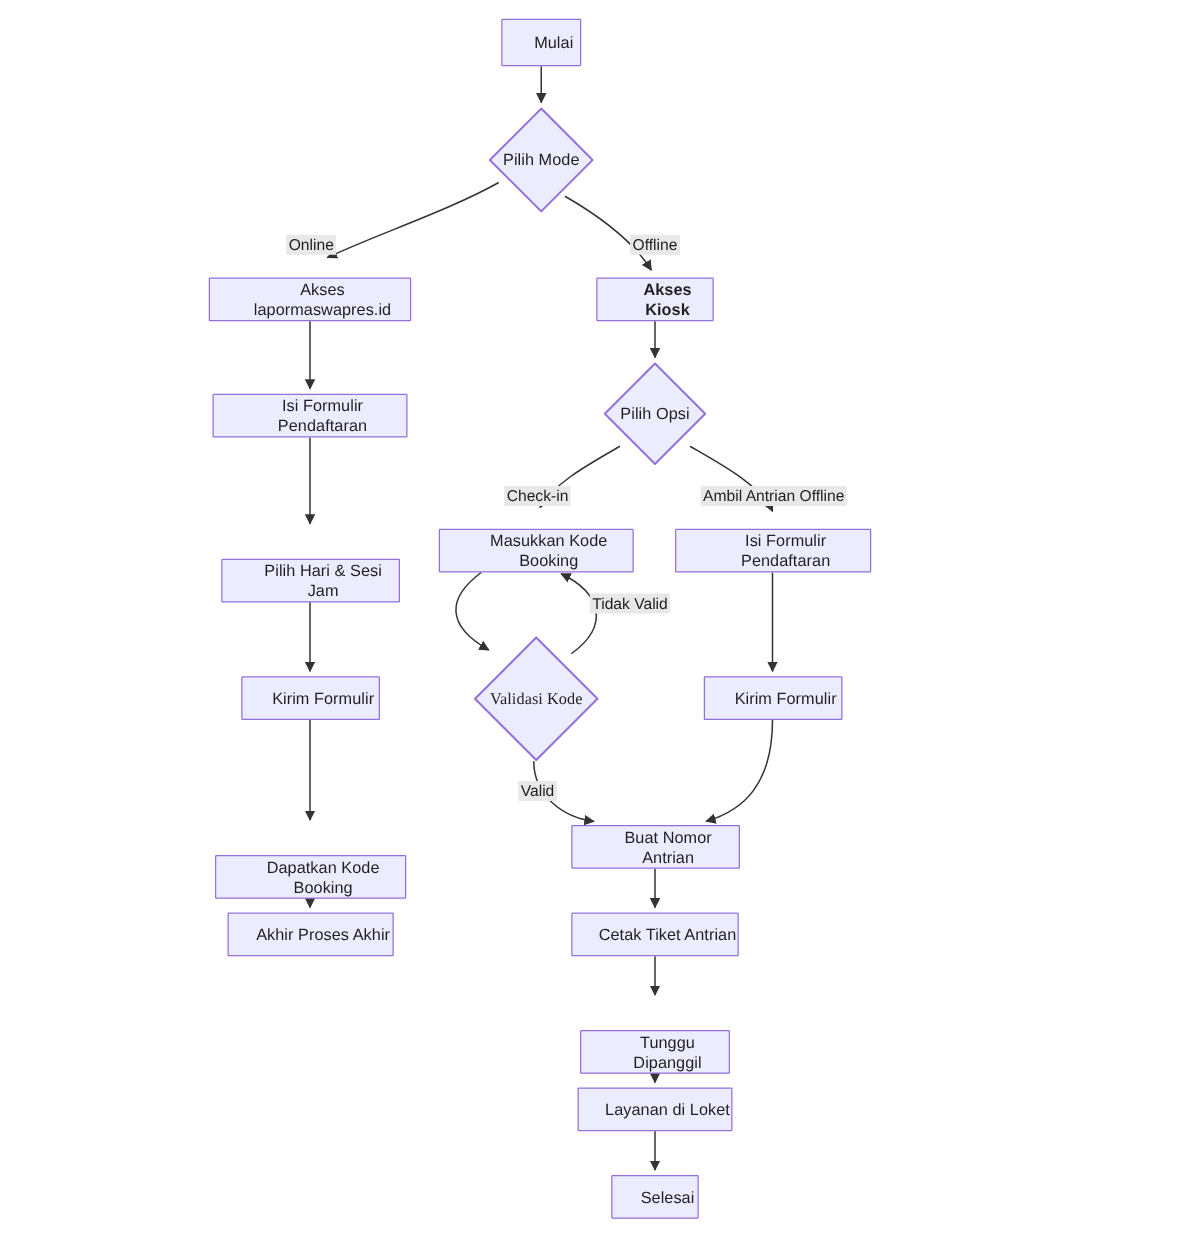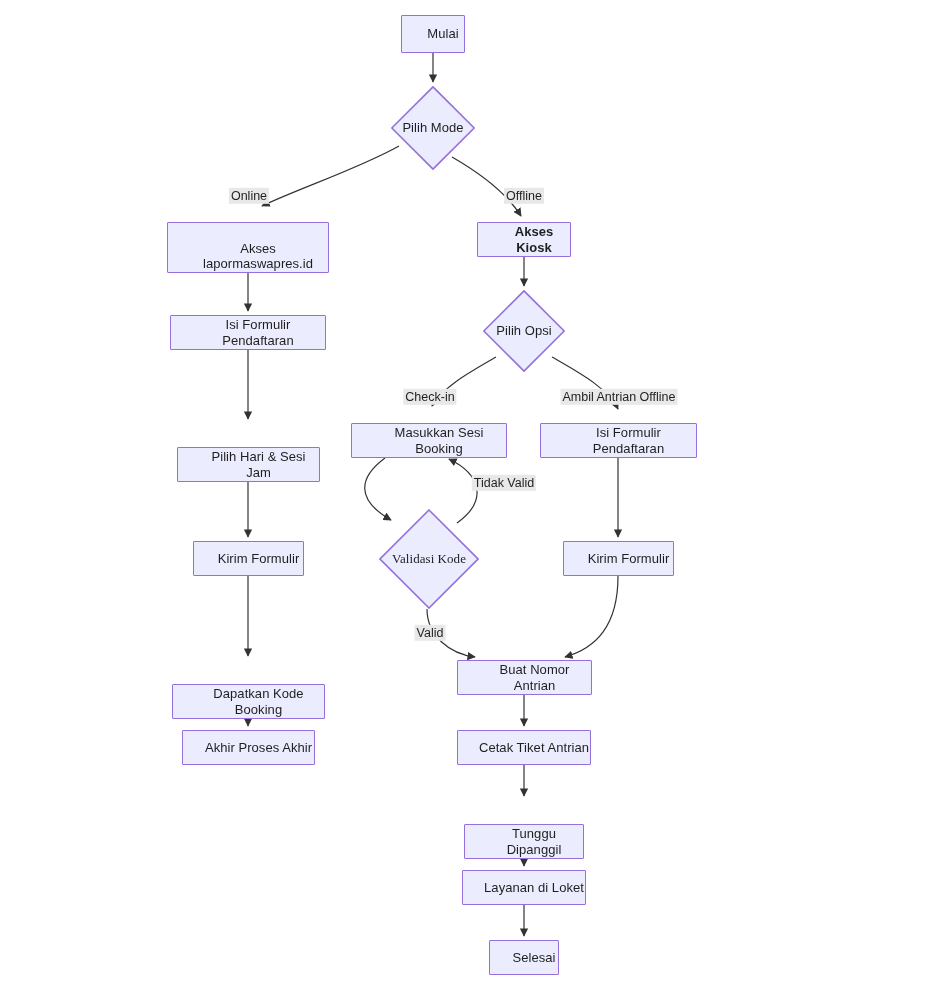--- a/index.html
+++ b/index.html
@@ -110,40 +110,40 @@
   <div id="nodes-layer">
       <div class="node rect" style="left: 401px; top: 15px; width: 64px; height: 38px;">
         <span>Mulai</span>
       </div>
       <div class="node diamond" style="left: 391px; top: 86px; width: 84px; height: 84px; text-align: right;">
         <svg class="dshape" viewBox="0 0 100 100" preserveAspectRatio="none">
           <polygon points="50,1 99,50 50,99 1,50" fill="#ececff" stroke="#9370db" stroke-width="1.6" vector-effect="non-scaling-stroke"></polygon>
         </svg>
         <span class="dlabel">Pilih Mode</span>
       </div>
-      <div class="node rect" style="left: 167px; top: 222px; width: 162px; height: 51px; align-items: flex-end;">
+      <div class="node rect" style="left: 167px; top: 222px; width: 162px; height: 35px;">
         <span>Akses lapormaswapres.id</span>
       </div>
       <div class="node rect" style="left: 477px; top: 222px; width: 94px; height: 35px; font-weight: bold;">
         <span>Akses Kiosk</span>
       </div>
       <div class="node rect" style="left: 170px; top: 315px; width: 156px; height: 35px;">
         <span>Isi Formulir Pendaftaran</span>
       </div>
       <div class="node diamond" style="left: 483px; top: 290px; width: 82px; height: 82px;">
         <svg class="dshape" viewBox="0 0 100 100" preserveAspectRatio="none">
           <polygon points="50,1 99,50 50,99 1,50" fill="#ececff" stroke="#9370db" stroke-width="1.6" vector-effect="non-scaling-stroke"></polygon>
         </svg>
         <span class="dlabel">Pilih Opsi</span>
       </div>
       <div class="node rect" style="left: 177px; top: 423px; width: 143px; height: 35px; margin-top: 24px;">
         <span>Pilih Hari &amp; Sesi Jam</span>
       </div>
       <div class="node rect" style="left: 351px; top: 423px; width: 156px; height: 35px;">
-        <span>Masukkan Sesi Booking</span>
+        <span>Masukkan Kode Booking</span>
       </div>
       <div class="node rect" style="left: 540px; top: 423px; width: 157px; height: 35px;">
         <span>Isi Formulir Pendaftaran</span>
       </div>
       <div class="node diamond" style="left: 379px; top: 509px; width: 100px; height: 100px; font-family: Liberation Serif, serif;">
         <svg class="dshape" viewBox="0 0 100 100" preserveAspectRatio="none">
           <polygon points="50,1 99,50 50,99 1,50" fill="#ececff" stroke="#9370db" stroke-width="1.6" vector-effect="non-scaling-stroke"></polygon>
         </svg>
         <span class="dlabel">Validasi Kode</span>
       </div>

